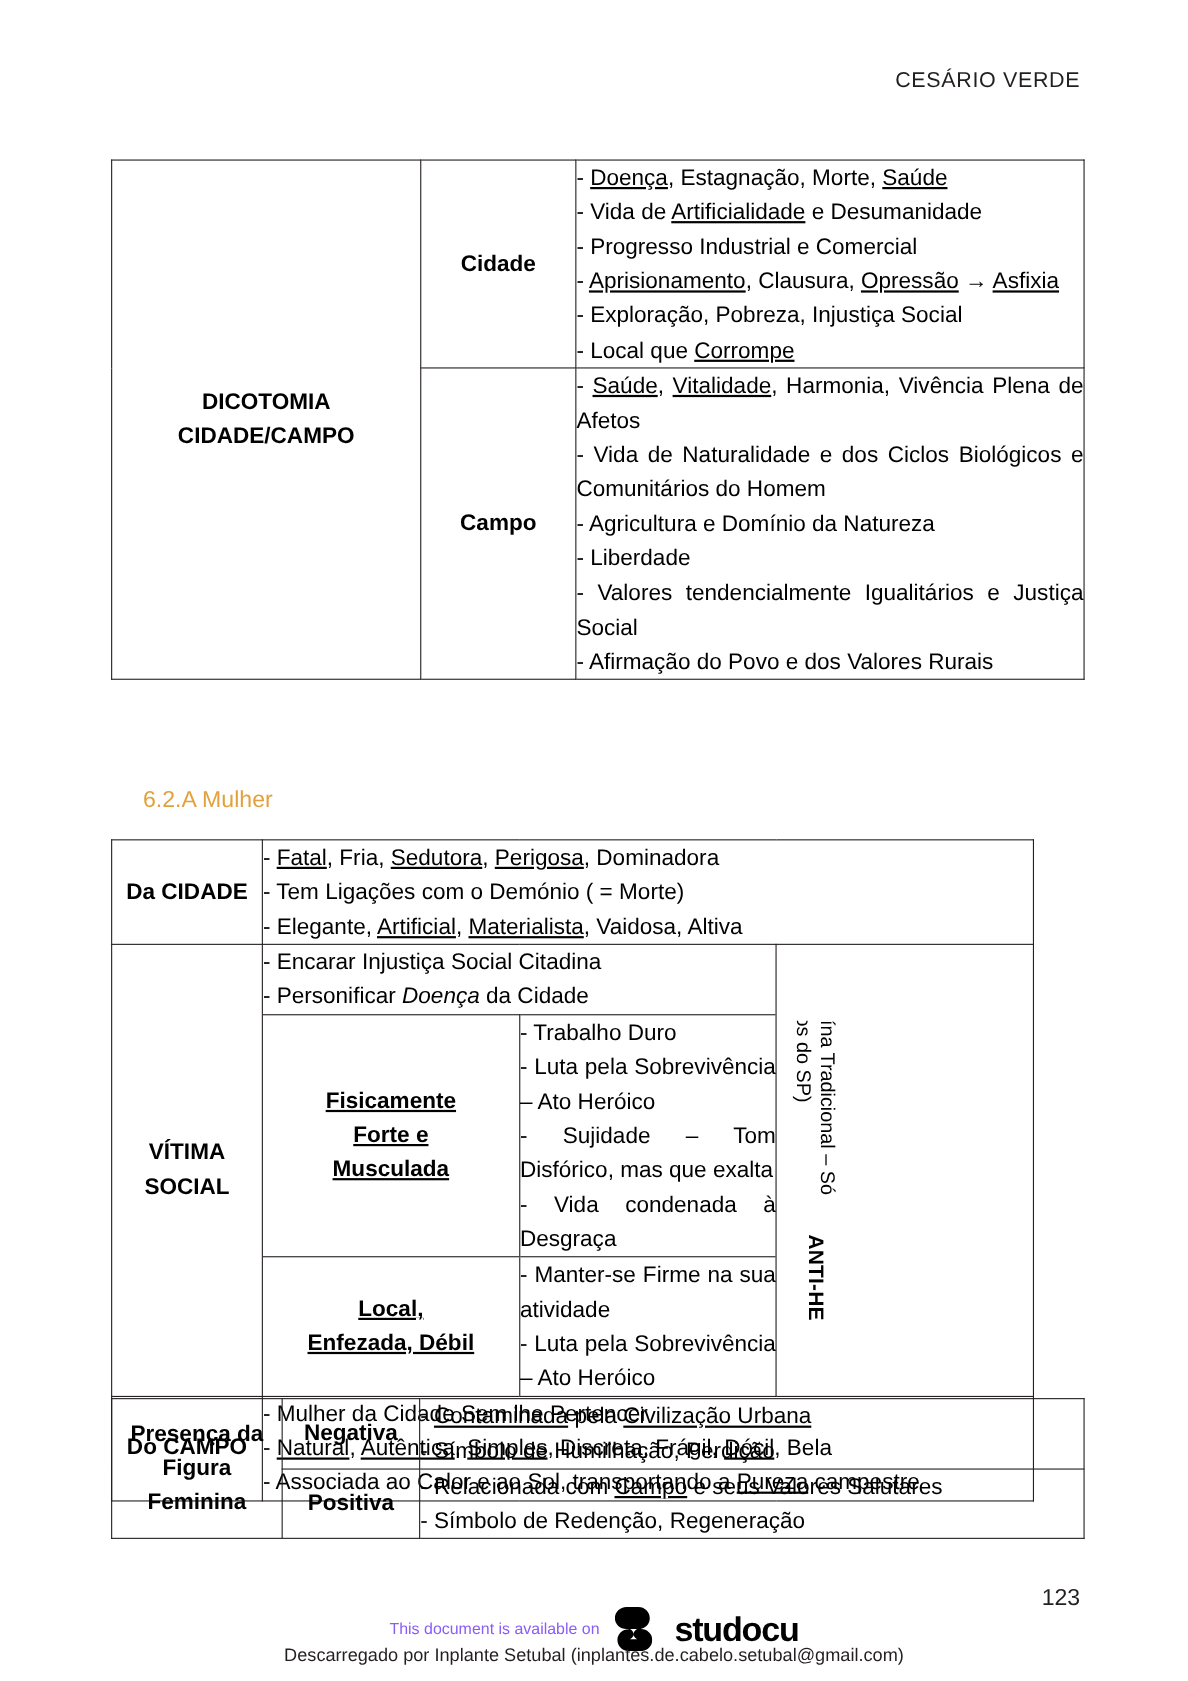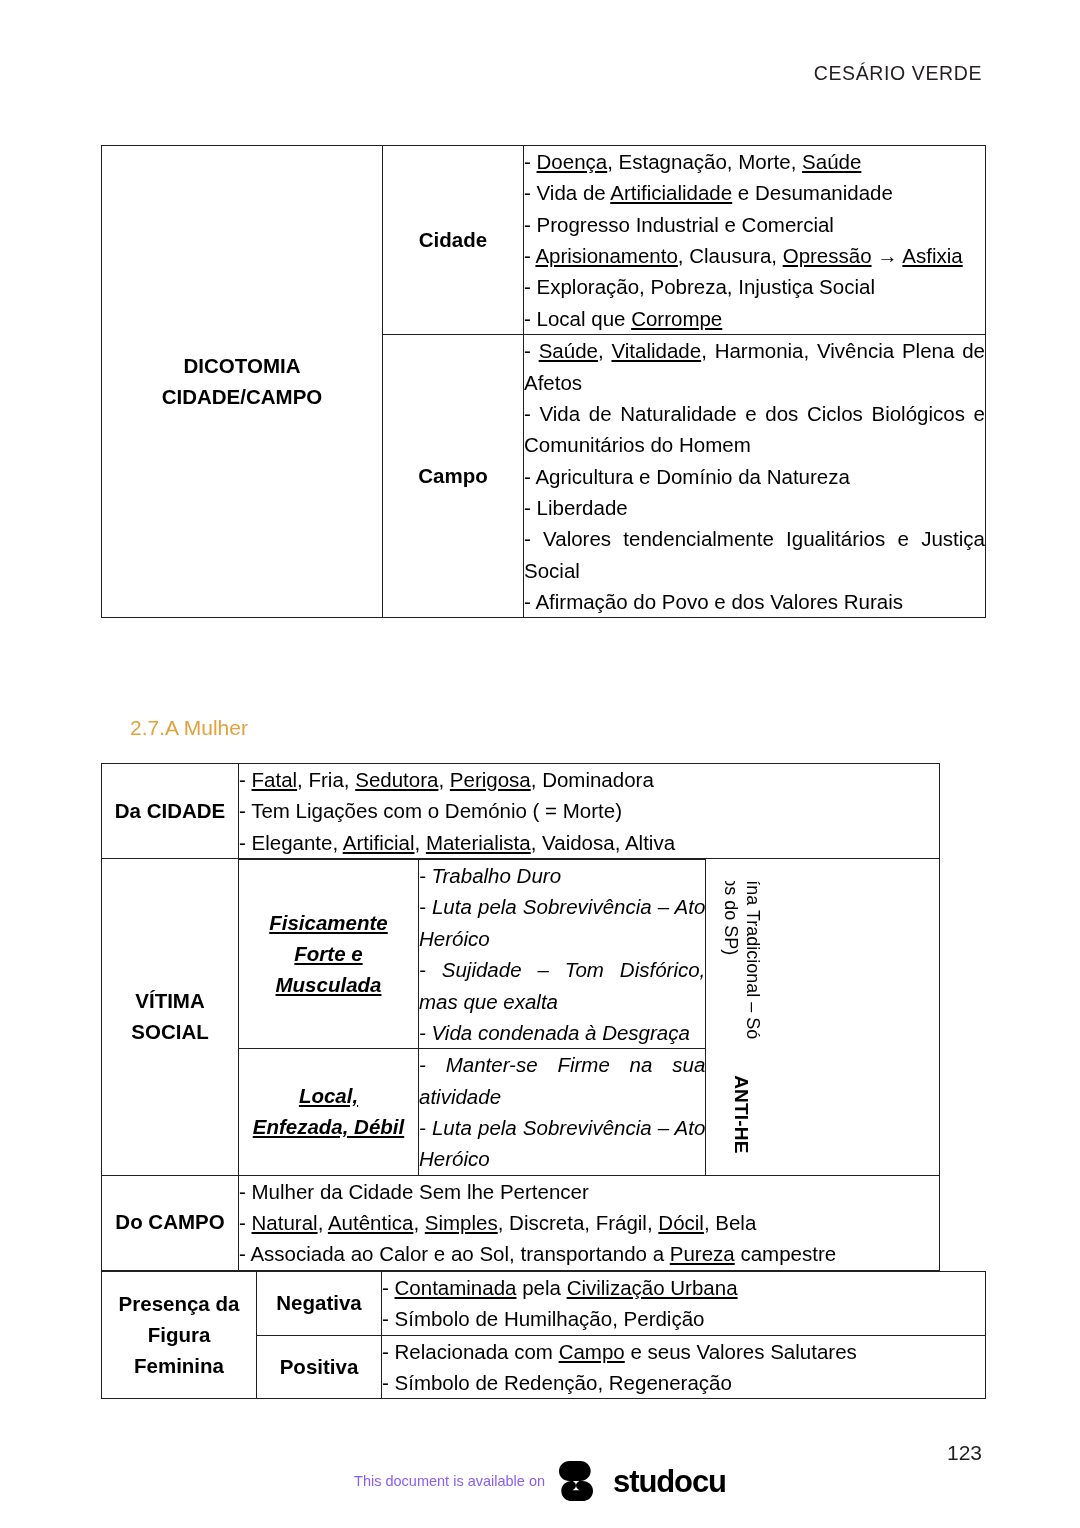--- a/index.html
+++ b/index.html
@@ -125,21 +125,21 @@
     line-height: 1.2;
   }
 
   
   .inner {
     width: 100%;
     border-collapse: collapse;
     table-layout: fixed;
   }
   .inner td { border: 0; padding: 0; }
-  .inner tr.divider-top td { border-top: 1.6px solid #231f20; font-style: italic; }
+  .inner tr.divider-top td { border-top: 1.6px solid #231f20; }
   .inner td.div-right { border-right: 1.6px solid #231f20; }
 
   
   #table-presenca {
     left: 101px;
     top: 1271px;
     width: 881px;
   }
   #table-presenca .c-lbl { width: 154px; }
   #table-presenca .c-pol { width: 124px; }
@@ -226,21 +226,21 @@
         <div>- Vida de Naturalidade e dos Ciclos Biológicos e Comunitários do Homem</div>
         <div>- Agricultura e Domínio da Natureza</div>
         <div>- Liberdade</div>
         <div>- Valores tendencialmente Igualitários e Justiça Social</div>
         <div>- Afirmação do Povo e dos Valores Rurais</div>
       </td>
     </tr>
   </tbody>
     </table>
 
-  <div class="section-heading">2.7.A Mulher</div>
+  <div class="section-heading">6.2.A Mulher</div>
 
   <table class="tbl" id="table-mulher">
 
     <tbody>
         <tr>
       <td class="c-main lbl cellpad">Da CIDADE</td>
       <td class="cellpad lines" colspan="3">
         <div class="nowrapline">- <u>Fatal</u>, Fria, <u>Sedutora</u>, <u>Perigosa</u>, Dominadora</div>
         <div class="nowrapline">- Tem Ligações com o Demónio ( = Morte)</div>
         <div class="nowrapline">- Elegante, <u>Artificial</u>, <u>Materialista</u>, Vaidosa, Altiva</div>
@@ -248,20 +248,26 @@
     </tr>
 
     <tr>
       <td class="c-main lbl cellpad">
         <div>VÍTIMA</div>
         <div>SOCIAL</div>
       </td>
       <td colspan="2" style="padding:0">
         <table class="inner">
           <tbody>
+                <tr>
+            <td colspan="2" class="cellpad lines">
+              <div class="nowrapline">- Encarar Injustiça Social Citadina</div>
+              <div class="nowrapline">- Personificar <i>Doença</i> da Cidade</div>
+            </td>
+          </tr>
           <tr class="divider-top">
             <td class="div-right lbl cellpad" style="width:179px">
               <div style="text-decoration:underline; text-underline-offset:2px;">Fisicamente</div>
               <div style="text-decoration:underline; text-underline-offset:2px;">Forte e</div>
               <div style="text-decoration:underline; text-underline-offset:2px;">Musculada</div>
             </td>
             <td class="cellpad lines">
               <div class="nowrapline">- Trabalho Duro</div>
               <div class="nowrapline">- Luta pela Sobrevivência – Ato Heróico</div>
               <div class="nowrapline">- Sujidade – Tom Disfórico, mas que exalta</div>
@@ -332,14 +338,15 @@
     <span class="studocu-avail">This document is available on</span>
     <span class="studocu-logo-group">
       <svg class="studocu-mark" viewBox="0 0 34 40">
         <path d="M22.5 0 H10.5 C4.7 0 0 4.6 0 10.2 C0 15.8 4.7 20 10.5 20 H12.6 L12.6 20.1 C6.9 20.1 2.3 24.4 2.3 29.9 C2.3 35.5 6.9 40 12.6 40 H23.5 C29.3 40 34 35.5 34 29.9 C34 24.3 29.3 20 23.5 20 H21.4 C27.1 20 31.7 15.7 31.7 10.1 C31.7 4.5 27.1 0 21.4 0 Z" fill="#000000"></path>
         <path d="M13.6 20 H20.4 C20.4 20 17 21.6 17 24.6 C17 27.6 20.4 29.2 20.4 29.2 L13.6 29.2 C13.6 29.2 17 27.6 17 24.6 C17 21.6 13.6 20 13.6 20 Z" fill="#ffffff"></path>
       </svg>
       <span class="studocu-word">studocu</span>
     </span>
   </div>
 
+  <div class="download-line">Descarregado por Inplante Setubal (inplantes.de.cabelo.setubal@gmail.com)</div>
 
 </div>
 
 </body></html>

